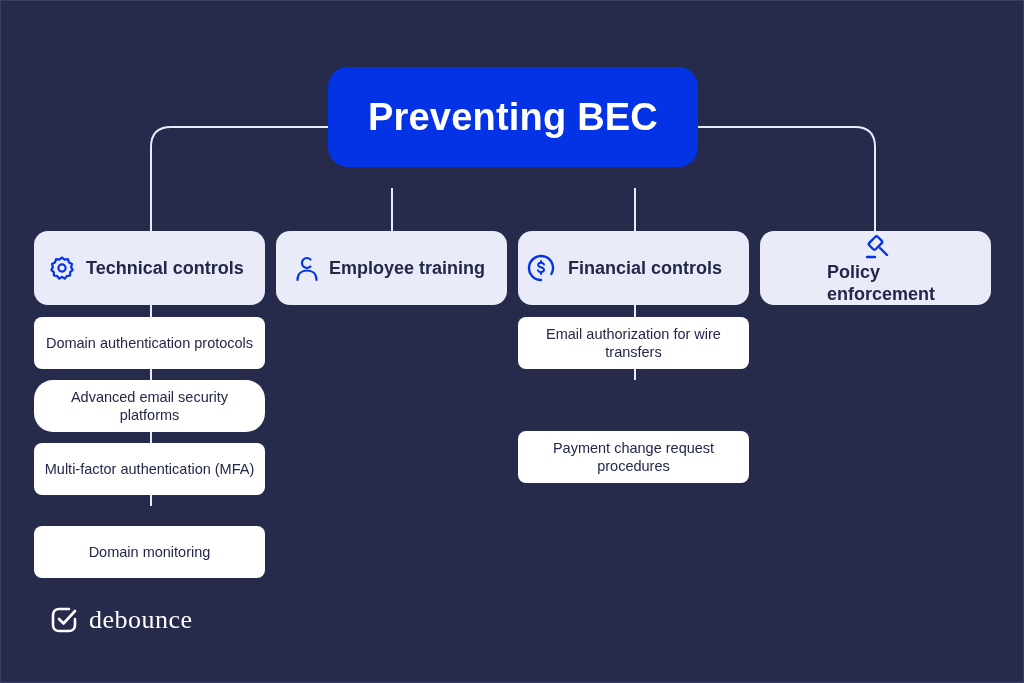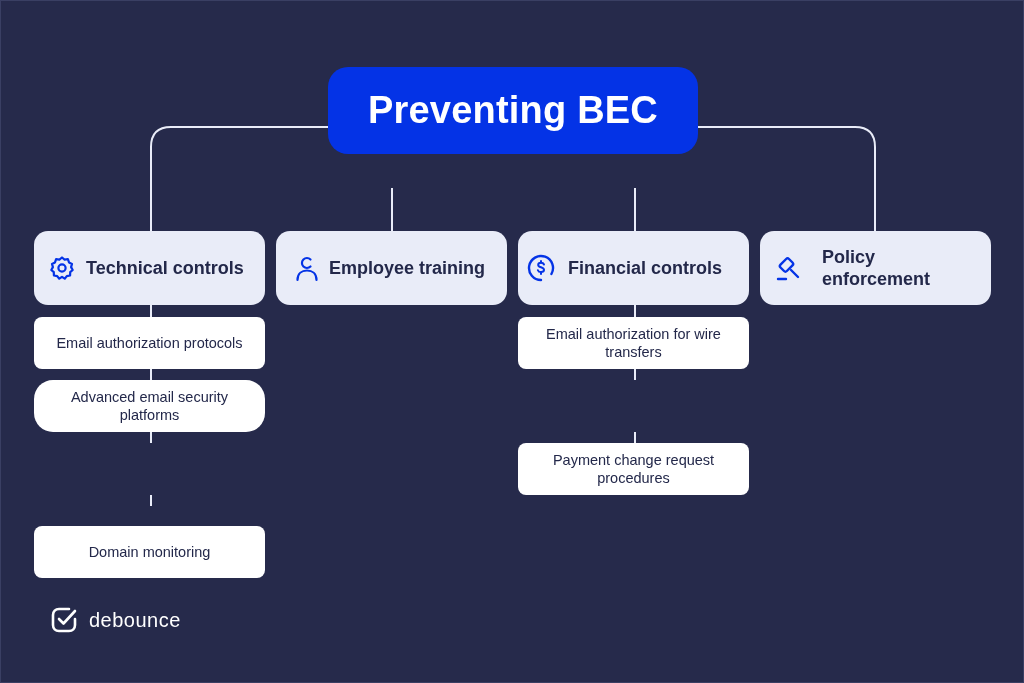--- a/index.html
+++ b/index.html
@@ -8,21 +8,21 @@
       background: #262a4b;
       font-family: "Liberation Sans", "DejaVu Sans", sans-serif;
       position: relative;
       border: 1px solid #3a3f63;
     }
     .canvas { position: absolute; left: 0; top: 0; width: 1024px; height: 683px; }
     .connectors { position: absolute; left: 0; top: 0; width: 1024px; height: 683px; pointer-events: none; }
 
     .root {
       position: absolute;
-      left: 327px; top: 66px; width: 370px; height: 87px;
+      left: 327px; top: 66px; width: 370px; height: 100px;
       background: #0433e6;
       border-radius: 20px;
       display: flex; align-items: center; justify-content: center;
       color: #ffffff;
       font-size: 38px; font-weight: 700; letter-spacing: 0.2px;
     }
 
     .category {
       position: absolute;
       top: 230px; height: 74px; width: 231px;
@@ -34,42 +34,42 @@
     }
     .category .icon { width: 30px; height: 30px; display: flex; align-items: center; justify-content: center; flex: none; }
     .category .label { line-height: 22px; }
 
     .cat-tech { left: 33px; padding-left: 13px; }
     .cat-tech .icon { margin-right: 9px; }
     .cat-emp { left: 275px; padding-left: 16px; }
     .cat-emp .icon { margin-right: 7px; }
     .cat-fin { left: 517px; padding-left: 8px; }
     .cat-fin .icon { margin-right: 12px; }
-    .cat-pol { left: 759px; padding-left: 14px; }
+    .cat-pol { left: 759px; padding-left: 23px; flex-direction: column; }
     .cat-pol .icon { margin-right: 18px; }
 
     .sub {
       position: absolute;
       width: 231px; height: 52px;
       background: #ffffff;
       border-radius: 8px;
       display: flex; align-items: center; justify-content: center;
       text-align: center;
       color: #23284a;
       font-size: 14.5px; line-height: 18px;
       padding: 0 10px;
     }
 
     .logo {
       position: absolute; left: 48px; top: 604px;
       display: flex; align-items: center;
       color: #ffffff;
     }
     .logo .mark { width: 30px; height: 30px; margin-right: 10px; }
-    .logo .word { font-size: 20px; font-weight: 400; letter-spacing: 0.5px; line-height: 30px; font-family: Liberation Sans, sans-serif; }
+    .logo .word { font-size: 26px; font-weight: 400; letter-spacing: 0.5px; line-height: 30px; font-family: Liberation Serif, serif; }
   </style>
 </head>
 <body>
 
 <div class="canvas">
 
   <svg class="connectors" viewBox="0 0 1024 683" width="1024" height="683">
     <g fill="none" stroke="#e9ecf8" stroke-width="2">
 
       <path d="M327 126 H170 Q150 126 150 146 V230"></path>
@@ -127,26 +127,27 @@
     <span class="icon">
       <svg width="30" height="30" viewBox="0 0 30 30" fill="none" stroke="#0433e6" stroke-width="2.4" stroke-linecap="round" stroke-linejoin="round">
         <rect x="8" y="6" width="9" height="12" rx="2" transform="rotate(45 12.5 12)"></rect>
         <path d="M17 17 L24 24"></path>
         <path d="M4 26 H12"></path>
       </svg>
     </span>
     <span class="label" style="width:120px;">Policy enforcement</span>
   </div>
 
-  <div class="sub" style="left:33px; top:316px;">Email authorization protocols</div>
+  <div class="sub" style="left:33px; top:316px;">Domain authentication protocols</div>
   <div class="sub" style="left:33px; top:379px;border-radius:19px;">Advanced email security platforms</div>
+  <div class="sub" style="left:33px; top:442px;">Multi-factor authentication (MFA)</div>
   <div class="sub" style="left:33px; top:505px;margin-top:20px;">Domain monitoring</div>
 
   <div class="sub" style="left:517px; top:316px;">Email authorization for wire transfers</div>
-  <div class="sub" style="left:517px; top:442px;">Payment change request procedures</div>
+  <div class="sub" style="left:517px; top:430px;">Payment change request procedures</div>
 
   <div class="logo">
     <span class="mark">
       <svg width="30" height="30" viewBox="0 0 30 30" fill="none" stroke="#ffffff" stroke-width="2.6" stroke-linecap="round" stroke-linejoin="round">
         <path d="M20 4 H10 C6.5 4 4 6.5 4 10 V20 C4 23.5 6.5 26 10 26 H20 C23.5 26 26 23.5 26 20 V14"></path>
         <path d="M10 14 L14.5 18.5 L26 6"></path>
       </svg>
     </span>
     <span class="word">debounce</span>
   </div>

